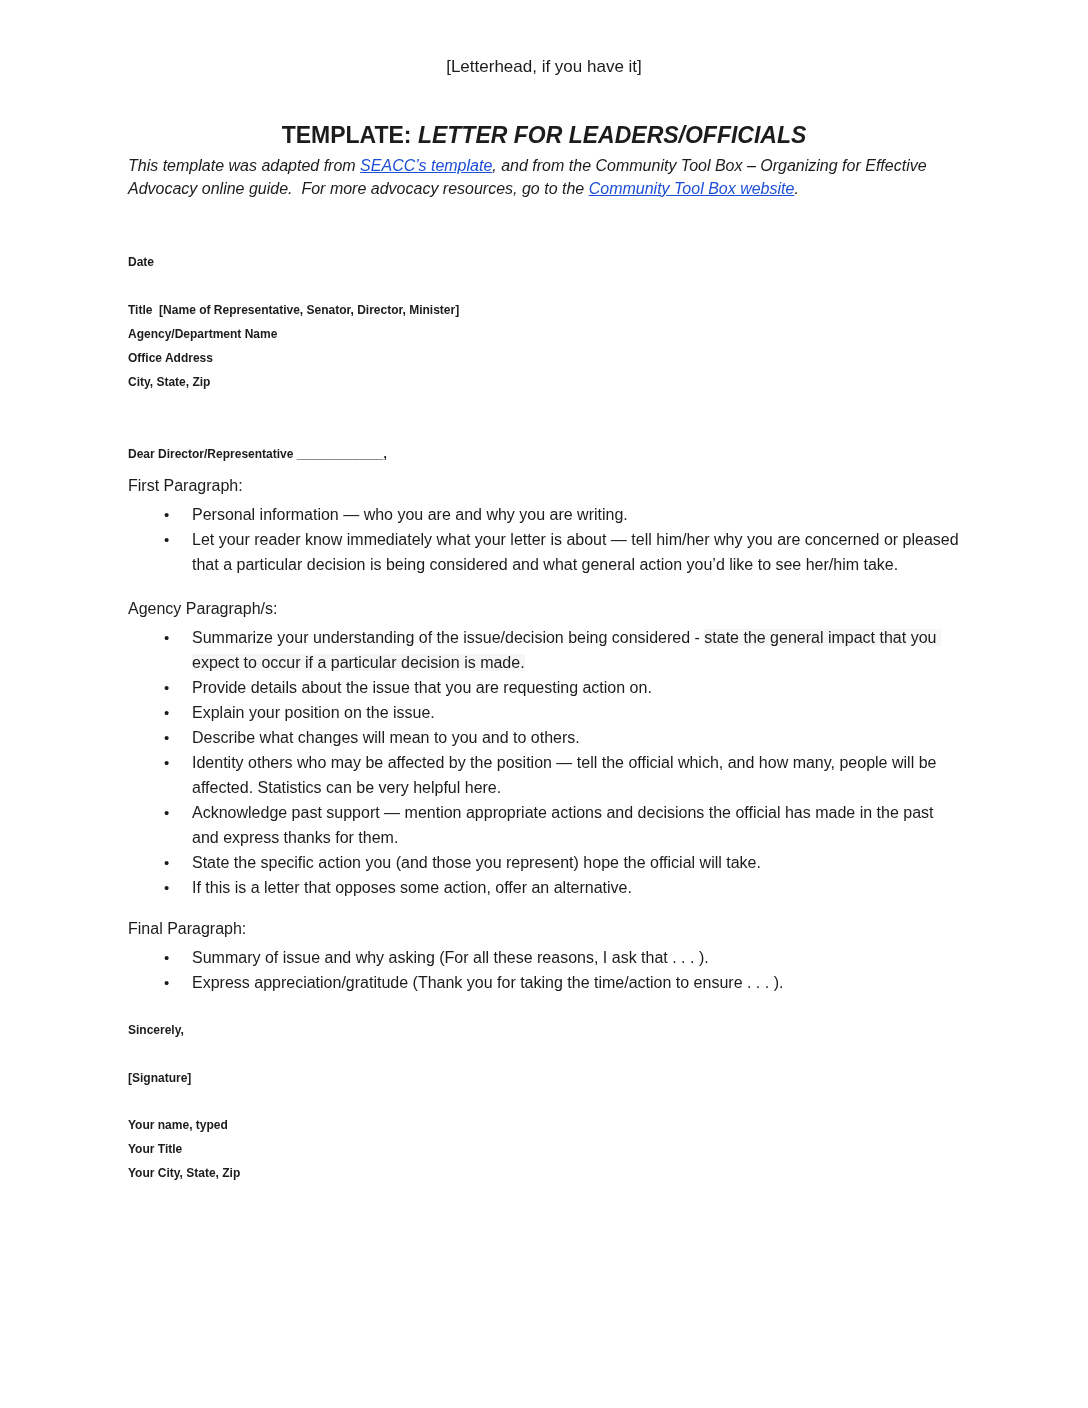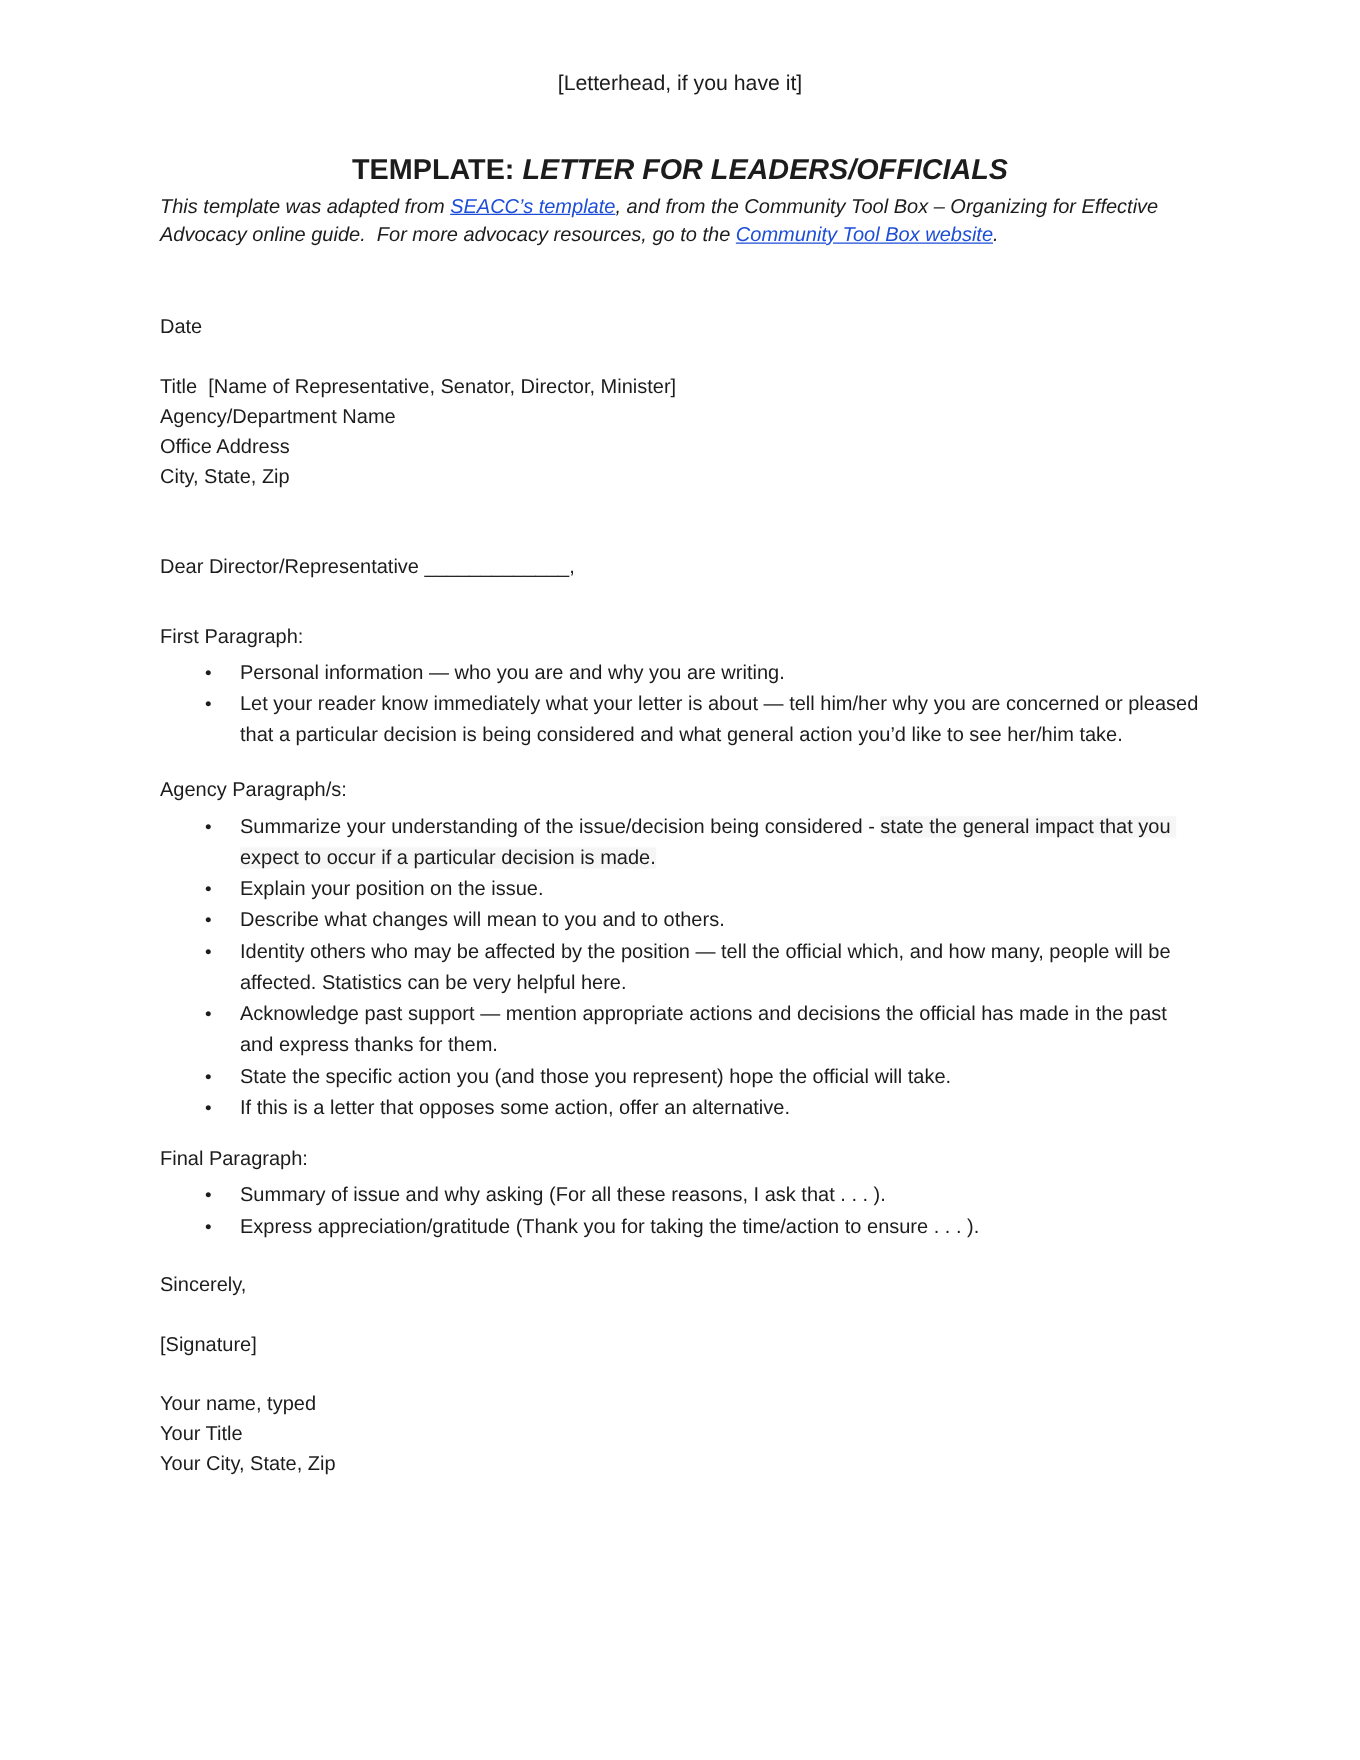--- a/index.html
+++ b/index.html
@@ -35,28 +35,28 @@
     margin-top: 5px;
     font-size: 16px;
     font-style: italic;
     line-height: 23px;
   }
   .intro a {
     color: #1d4ed8;
     text-decoration: underline;
     cursor: pointer;
   }
-  .body-text { font-size: 16px; line-height: 24px; }
+  .body-text { font-size: 12px; line-height: 24px; font-weight: bold; }
 
   .date-line   { margin-top: 50px; }
   .recipient   { margin-top: 24px; }
   .salutation  { margin-top: 48px; }
 
   .section-heading { font-size: 16px; line-height: 24px; }
-  .sec-first  { margin-top: 32px; }
+  .sec-first  { margin-top: 8px; }
   .sec-middle { margin-top: 20px; }
   .sec-final  { margin-top: 17px; }
 
   ul.bullets {
     list-style: none;
     margin-top: 4px;
     font-size: 16px;
     line-height: 25px;
   }
   ul.bullets li {
@@ -108,20 +108,21 @@
 
   <div class="section-heading sec-first textline">First Paragraph:</div>
   <ul class="bullets">
     <li>Personal information — who you are and why you are writing.</li>
     <li>Let your reader know immediately what your letter is about — tell him/her why you are concerned or pleased that a particular decision is being considered and what general action you’d like to see her/him take.</li>
   </ul>
 
   <div class="section-heading sec-middle textline">Agency Paragraph/s:</div>
   <ul class="bullets">
     <li><span>Summarize your understanding of the issue/decision being considered - </span><span class="hl">state the general impact that you expect to occur if a particular decision is made.</span></li>
+    <li>Provide details about the issue that you are requesting action on.</li>
     <li>Explain your position on the issue.</li>
     <li>Describe what changes will mean to you and to others.</li>
     <li>Identity others who may be affected by the position — tell the official which, and how many, people will be affected. Statistics can be very helpful here.</li>
     <li>Acknowledge past support — mention appropriate actions and decisions the official has made in the past and express thanks for them.</li>
     <li>State the specific action you (and those you represent) hope the official will take.</li>
     <li>If this is a letter that opposes some action, offer an alternative.</li>
   </ul>
 
   <div class="section-heading sec-final textline">Final Paragraph:</div>
   <ul class="bullets">

